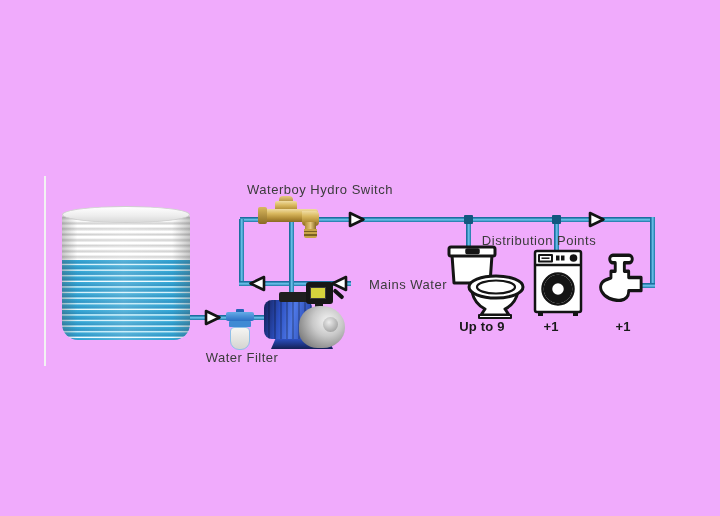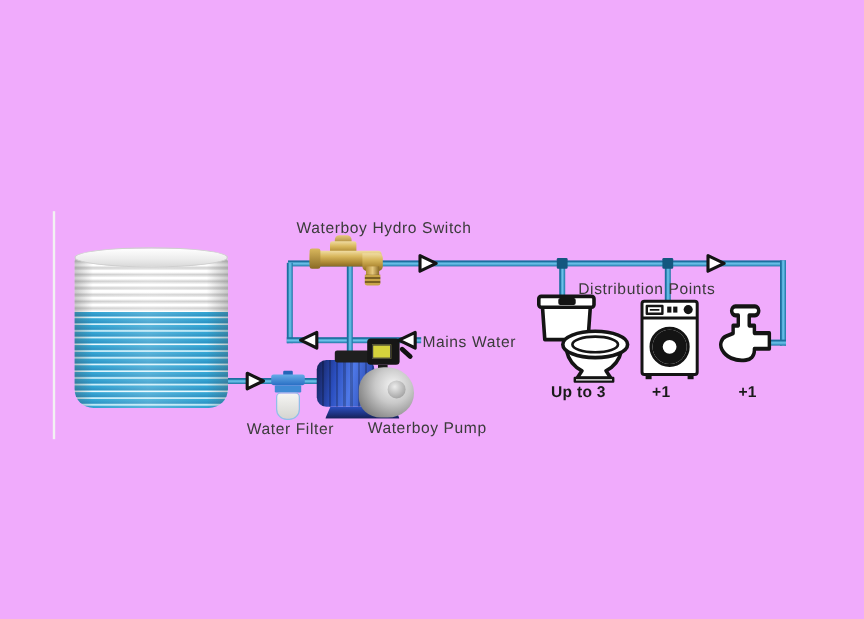--- a/index.html
+++ b/index.html
@@ -2,21 +2,21 @@
 <html><head>
 <meta charset="utf-8">
 <style>
   html,body{margin:0;padding:0;background:#fff;}
   .stage{position:relative;width:720px;height:516px;background:#f0abfc;overflow:hidden;
          font-family:"Liberation Sans",sans-serif;}
 
   
   .label{position:absolute;font-size:13px;color:#3b3b3b;letter-spacing:.5px;
          text-align:center;white-space:nowrap;z-index:9;}
-  .label.left{text-align:right;}
+  .label.left{text-align:right;margin-left:17px;}
   .count{position:absolute;font-size:13px;font-weight:bold;color:#1a1a1a;
          text-align:center;white-space:nowrap;z-index:9;letter-spacing:.2px;}
 
   
   .pipe-h{position:absolute;height:5px;z-index:1;
     background:linear-gradient(180deg,#1c6f9f 0%,#1c6f9f 20%,#5ab3df 42%,#6cc0e8 55%,#3d97c8 80%,#20729f 100%);}
   .pipe-v{position:absolute;width:5px;z-index:1;
     background:linear-gradient(90deg,#1c6f9f 0%,#1c6f9f 20%,#5ab3df 42%,#6cc0e8 55%,#3d97c8 80%,#20729f 100%);}
   .joint{position:absolute;width:9px;height:9px;background:#14577f;z-index:2;border-radius:1px;}
 
@@ -197,19 +197,18 @@
   <svg class="fixture" style="left:598px;top:252px;" width="46" height="50" viewBox="0 0 48 44" preserveAspectRatio="none">
     <path fill="#ffffff" stroke="#141414" stroke-width="3" stroke-linejoin="round" d="M15.5 9.5 a3.3 3.3 0 0 1 0 -6.6 h17 a3.3 3.3 0 0 1 0 6.6 h-5 v7.5 h4.5 v5.5 h13 v11.5 h-13 v1
          c0 4.2 -3.2 7 -8 7.4 c-9 .9 -16.8 -2.4 -20.2 -7.8 c-2.4 -3.8 -.6 -8.4 3.8 -9.9 l5.9 -2
          v-5.7 h4.5 v-7.5 h-2.5 z"></path>
   </svg>
 
   <div class="label" style="left:230px;top:182px;width:180px;">Waterboy Hydro Switch</div>
   <div class="label" style="left:454px;top:189px;width:170px;margin-top:44px;">Distribution Points</div>
   <div class="label left" style="left:352px;top:277px;">Mains Water</div>
   <div class="label" style="left:192px;top:350px;width:100px;">Water Filter</div>
-  <div class="label" style="left:300px;top:349px;width:112px;">Waterboy Pump</div>
-
-  <div class="count" style="left:451px;top:319px;width:62px;">Up to 3</div>
+
+  <div class="count" style="left:451px;top:319px;width:62px;">Up to 9</div>
   <div class="count" style="left:531px;top:319px;width:40px;">+1</div>
   <div class="count" style="left:603px;top:319px;width:40px;">+1</div>
 
 </div>
 
 </body></html>

